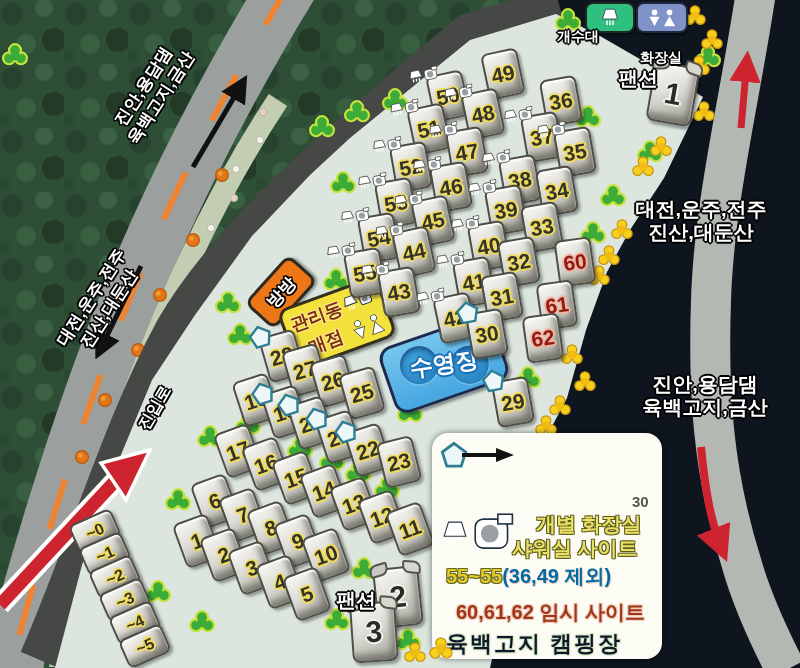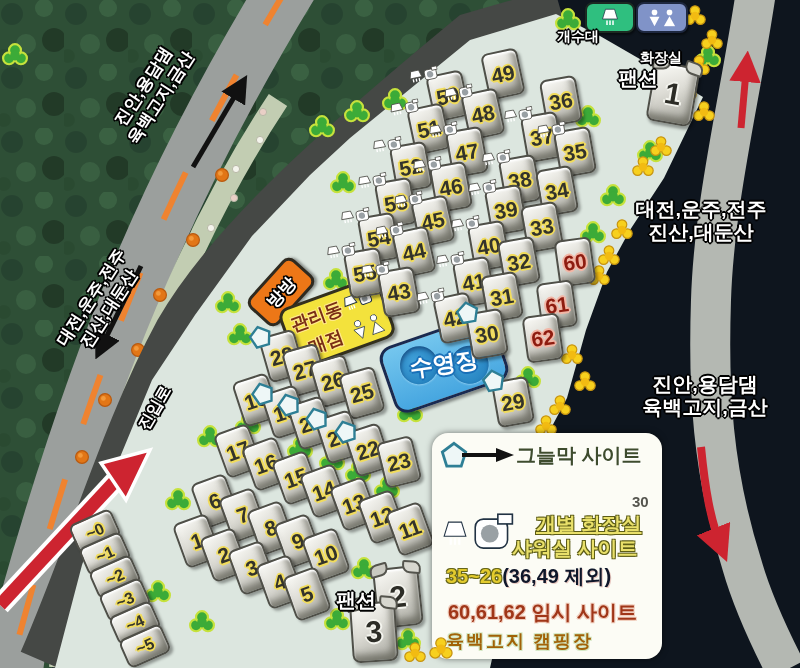--- a/index.html
+++ b/index.html
@@ -76,24 +76,24 @@
   
   #legend{left:432px;top:433px;width:230px;height:226px;background:#fcfcf5;border-radius:16px;
     box-shadow:0 0 6px rgba(0,0,0,.5);}
   #legend .row{position:absolute;white-space:nowrap;font-weight:bold;}
   .lg-shade{color:#3e4c2e;font-size:20px;text-shadow:1px 1px 0 #ffffff;}
   .lg-yel{color:#e3cb2e;font-size:20px;
     text-shadow:-1px -1px 0 #66661a,1px -1px 0 #66661a,-1px 1px 0 #66661a,1px 1px 0 #66661a;}
   .lg-30{color:#55554e;font-size:15px;}
   .lg-wc{color:#e9e06a;font-size:20px;
     text-shadow:-1px -1px 0 #5c5c16,1px -1px 0 #5c5c16,-1px 1px 0 #5c5c16,1px 1px 0 #5c5c16;}
-  .lg-excl{color:#0f172a;font-size:20px;text-shadow:1px 1px 0 #e8c8c0;}
+  .lg-excl{color:#0369a1;font-size:20px;text-shadow:1px 1px 0 #e8c8c0;}
   .lg-temp{color:#a03618;font-size:20px;
     text-shadow:-1px -1px 0 #f0cdbd,1px -1px 0 #f0cdbd,-1px 1px 0 #f0cdbd,1px 1px 0 #f0cdbd;}
-  .lg-name{color:#a16207;font-size:18px;letter-spacing:2px;
+  .lg-name{color:#0f172a;font-size:22px;letter-spacing:2px;
     text-shadow:-1px -1px 0 #d5e8c5,1px -1px 0 #d5e8c5,-1px 1px 0 #d5e8c5,1px 1px 0 #d5e8c5;}
 </style>
 </head>
 <body>
 
 <div id="stage">
 
   <svg id="basemap" width="800" height="668" viewBox="0 0 800 668">
     <defs>
       <pattern id="forestp" width="64" height="64" patternUnits="userSpaceOnUse">
@@ -601,34 +601,33 @@
   <span class="abs ctr olk" style="left:356px;top:600px;font-size:20px;">팬션</span>
 
   <div id="legend" class="abs">
     <svg class="abs" style="left:8px;top:8px;" width="28" height="28" viewBox="0 0 24 24">
         <use href="#ic-pent"></use>
       </svg>
     <svg class="abs" style="left:30px;top:14px;" width="52" height="16" viewBox="0 0 52 16">
       <line x1="0" y1="8" x2="38" y2="8" stroke="#111" stroke-width="4"></line>
       <polygon points="52,8 34,1 34,15" fill="#111"></polygon>
     </svg>
-    <span class="row lg-shade" style="left:84px;top:9px;">그늘막 사이트</span>
     <span class="row lg-30" style="left:200px;top:60px;">30</span>
     <svg class="abs" style="left:10px;top:80px;" width="26" height="42" viewBox="0 0 24 26">
         <use href="#ic-faucet"></use>
       </svg>
     <svg class="abs" style="left:40px;top:78px;" width="42" height="42" viewBox="0 0 26 24">
         <use href="#ic-toiletbowl"></use>
       </svg>
-    <span class="row lg-wc" style="left:104px;top:78px;text-decoration:underline;">개별 화장실</span>
+    <span class="row lg-wc" style="left:104px;top:78px;">개별 화장실</span>
     <span class="row lg-wc" style="left:80px;top:102px;">샤워실 사이트</span>
     <span class="row" style="left:14px;top:130px;">
-      <span class="lg-yel">35~26</span><span class="lg-excl">(36,49 제외)</span>
+      <span class="lg-yel">55~55</span><span class="lg-excl">(36,49 제외)</span>
     </span>
-    <span class="row lg-temp" style="left:16px;top:166px;">60,61,62 임시 사이트</span>
+    <span class="row lg-temp" style="left:24px;top:166px;">60,61,62 임시 사이트</span>
     <span class="row lg-name" style="left:14px;top:196px;">육백고지 캠핑장</span>
   </div>
 
   <svg class="abs" style="left:398px;top:628px;" width="70" height="40" viewBox="0 0 70 40">
     <use href="#ic-flower" x="5" y="13" width="24" height="24"></use>
     <use href="#ic-flower" x="30" y="8" width="26" height="26"></use>
   </svg>
 </div>
 
 </body></html>

